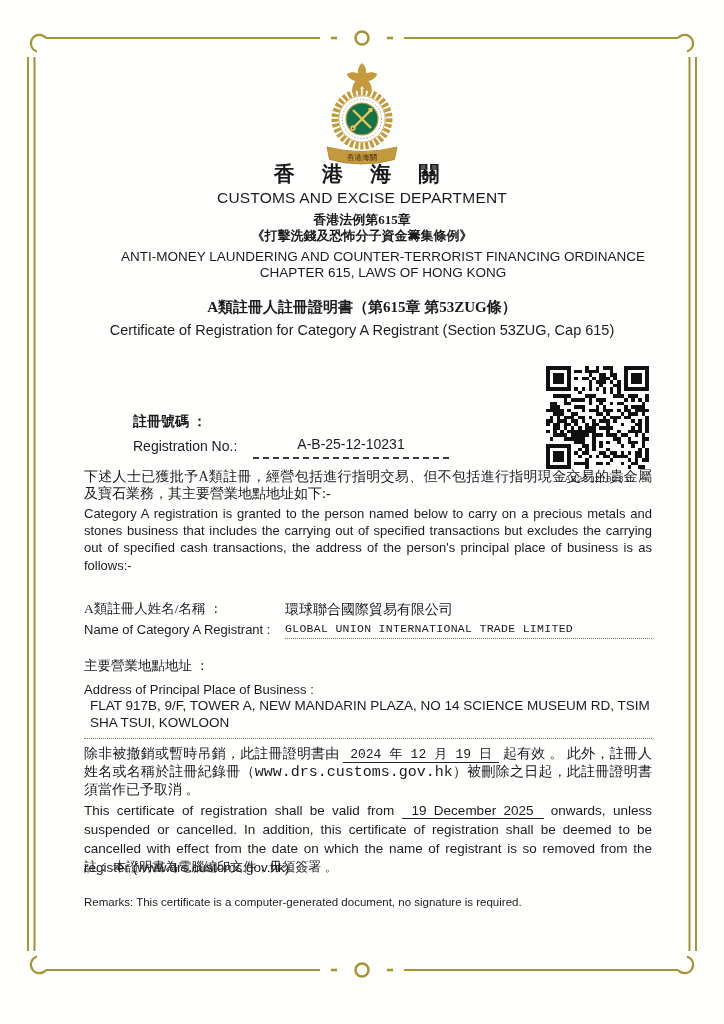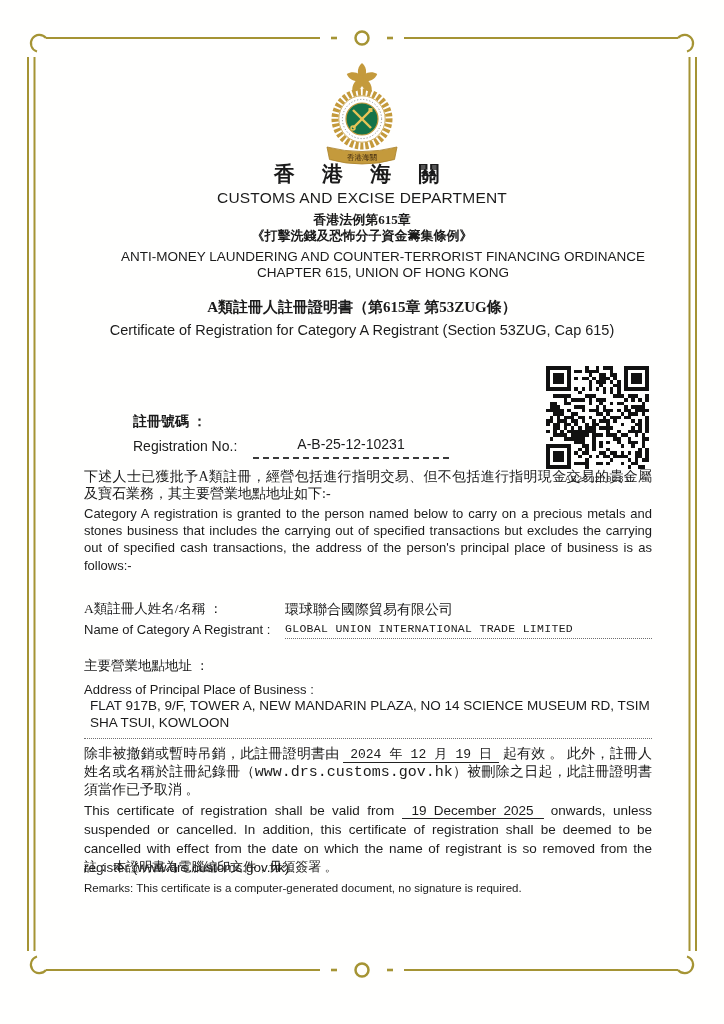--- a/index.html
+++ b/index.html
@@ -45,21 +45,21 @@
   .addr-val{font-size:13.5px;line-height:17px;padding-left:6px;}
 
   .para2{top:746px;left:84px;width:568px;}
   .para2 .zh-p{font-size:14px;line-height:16.8px;}
   .para2 .en-p{font-size:13.5px;line-height:19px;margin-top:3px;}
   .u-date-zh{border-bottom:1.4px solid #222;padding:0 7px;font-family:"Liberation Mono","DejaVu Sans Mono",monospace;font-size:13px;}
   .u-date-en{border-bottom:1.4px solid #222;padding:0 10px;}
 
   .remarks{top:858px;left:84px;width:568px;}
   .rem-zh{font-size:13px;}
-  .rem-en{font-size:11.5px;margin-top:6px;}
+  .rem-en{font-size:11.5px;margin-top:20px;}
 
   svg text{font-family:"Liberation Serif","DejaVu Serif",serif;}
 </style>
 </head>
 <body>
 
 <div class="page">
 
   <svg class="abs" style="left:0;top:0;" width="724" height="1024" viewBox="0 0 724 1024">
     <g stroke="#a59434" fill="none" stroke-width="2.2">
@@ -138,21 +138,21 @@
     </svg>
   </div>
   <div class="abs center dept-en">CUSTOMS AND EXCISE DEPARTMENT</div>
 
   <div class="abs center zh law-zh">
     <div>香港法例第615章</div>
     <div>《打擊洗錢及恐怖分子資金籌集條例》</div>
   </div>
   <div class="abs center law-en">
     <div>ANTI-MONEY LAUNDERING AND COUNTER-TERRORIST FINANCING ORDINANCE</div>
-    <div>CHAPTER 615, UNION OF HONG KONG</div>
+    <div>CHAPTER 615, LAWS OF HONG KONG</div>
   </div>
 
   <div class="abs center zh cert-zh">A類註冊人註冊證明書（第615章 第53ZUG條）</div>
   <div class="abs center cert-en">Certificate of Registration for Category A Registrant (Section 53ZUG, Cap 615)</div>
 
   <div class="abs qr-wrap">
     <svg id="qr-svg" width="103" height="103" viewBox="0 0 29 29" shape-rendering="crispEdges">
         <g fill="#111">
           <rect x="0" y="0" width="1" height="1"></rect>
           <rect x="1" y="0" width="1" height="1"></rect>

